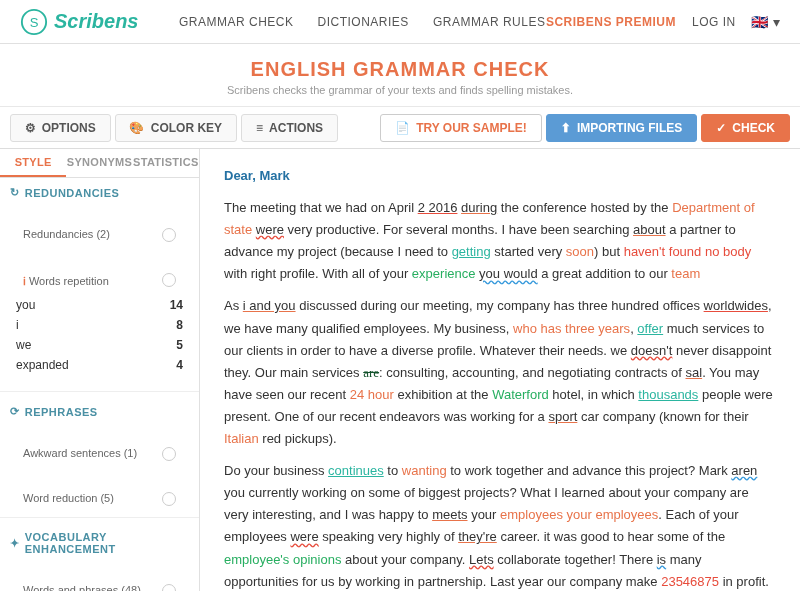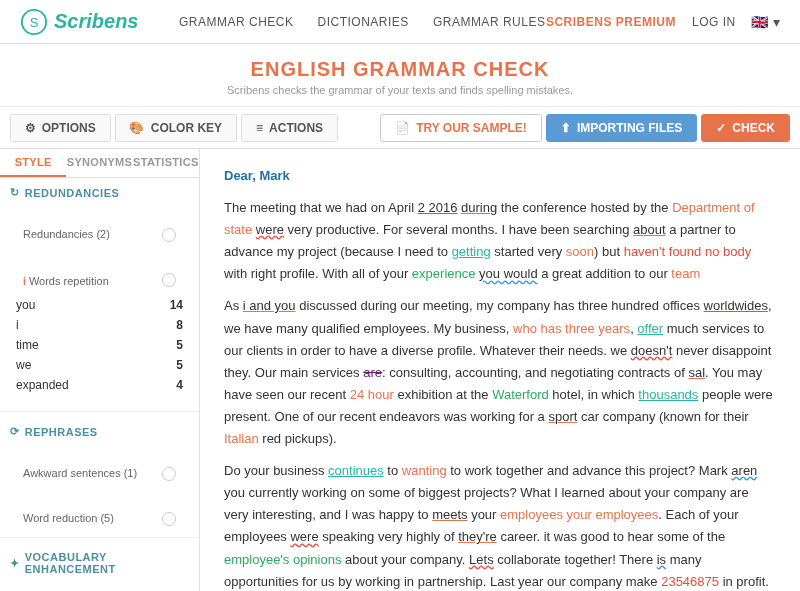--- a/index.html
+++ b/index.html
@@ -207,21 +207,21 @@
       color: #333;
     }
 
     
     .underline-red { text-decoration: underline; text-decoration-color: #e74c3c; color: #333; }
     .underline-orange { text-decoration: underline; text-decoration-color: #e8734a; color: #333; }
     .color-orange { color: #e8734a; }
     .color-red { color: #e74c3c; }
     .color-green { color: #27ae60; }
     .color-teal { color: #2bb5a0; text-decoration: underline; }
-    .strikethrough { text-decoration: line-through; color: #701a75; }
+    .strikethrough { text-decoration: line-through; color: #14532d; font-family: Liberation Serif, serif; }
     .underline-wavy-red { text-decoration: underline wavy #e74c3c; }
     .underline-wavy-blue { text-decoration: underline wavy #3498db; }
 
     .salutation { color: #2471a3; font-weight: bold; margin-bottom: 10px; }
     p.text-para { margin-bottom: 10px; }
   </style>
 </head>
 <body>
 
 <nav class="top-nav">
@@ -306,24 +306,20 @@
         <tbody>
             <tr>
           <td>you</td>
               <td>14</td>
         </tr>
         <tr>
           <td>i</td>
               <td>8</td>
         </tr>
         <tr>
-          <td>time</td>
-              <td>5</td>
-        </tr>
-        <tr>
           <td>we</td>
               <td>5</td>
         </tr>
         <tr>
           <td>expanded</td>
               <td>4</td>
         </tr>
       </tbody>
         </table>
     </div>

